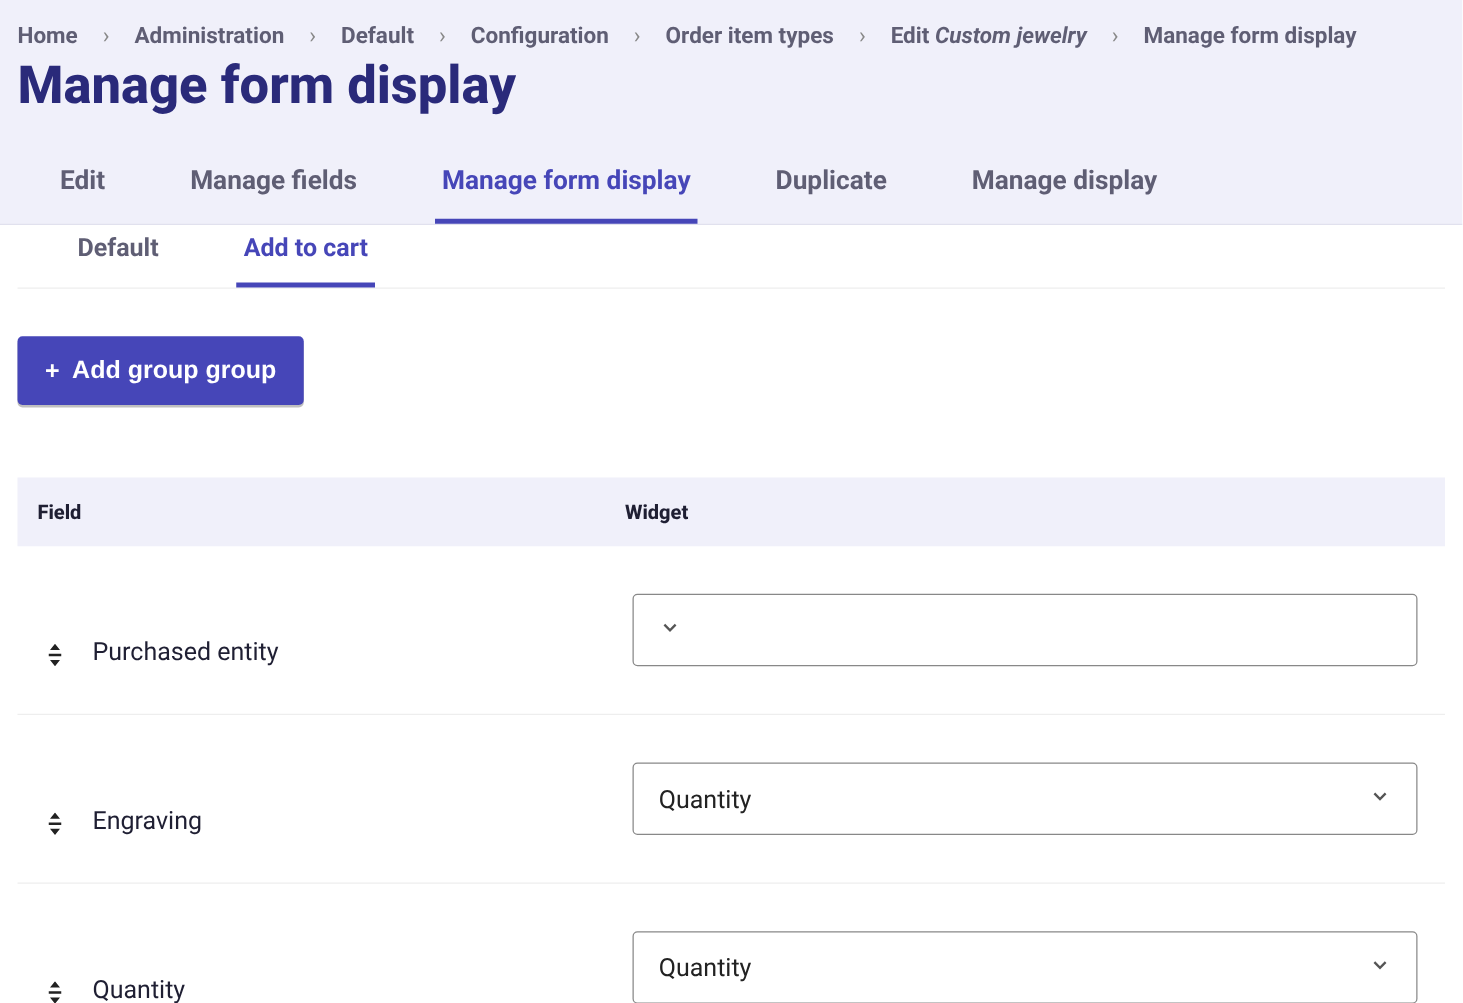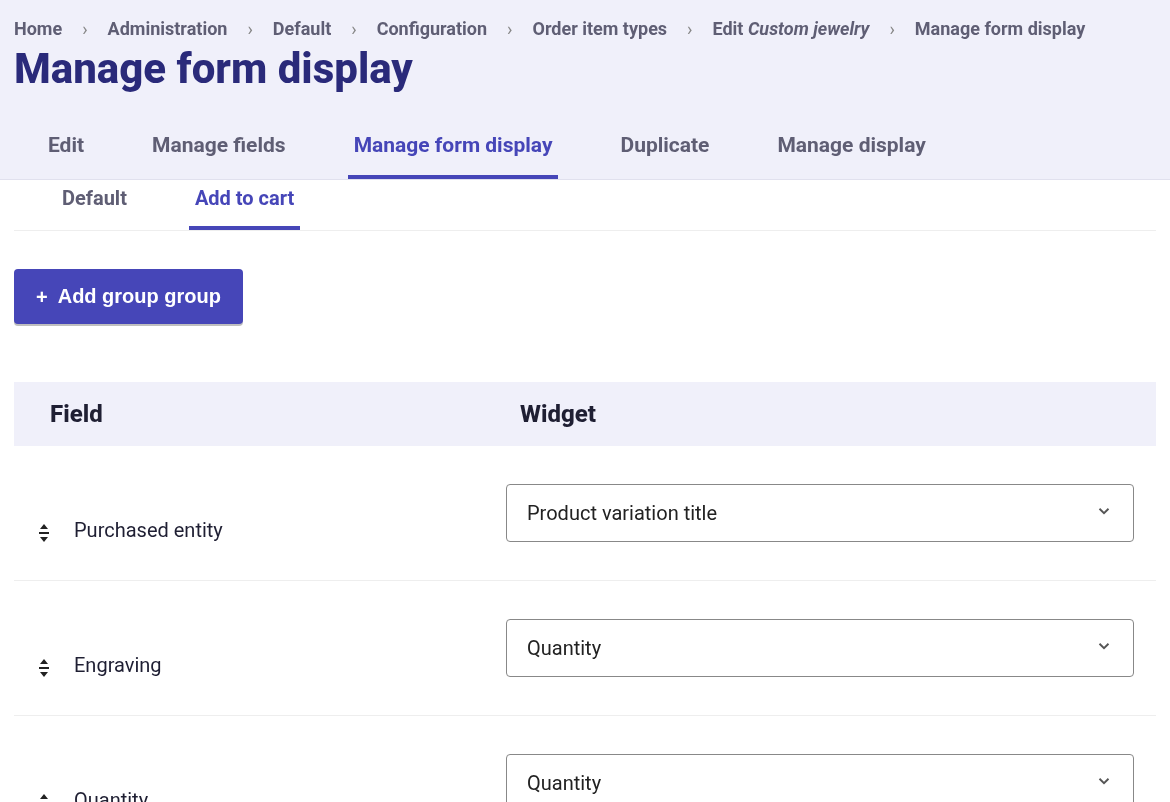--- a/index.html
+++ b/index.html
@@ -109,22 +109,22 @@
   }
   .plus{font-size:20px;line-height:1;font-weight:800}
 
   
   .field-table{
     margin:58px 14px 0;
   }
   .thead{
     display:flex;
     background:var(--bg-soft);
-    padding:18px 36px;
-    font-size:24px;
+    padding:18px 16px;
+    font-size:16px;
     font-weight:800;
     color:var(--ink);
   }
   .col-field{flex:0 0 470px}
   .col-widget{flex:1}
 
   .trow{
     display:flex;
     align-items:flex-end;
     padding:38px 22px;
@@ -209,21 +209,20 @@
 
   <div class="trow">
     <div class="drag">
       <svg viewBox="0 0 16 18" fill="currentColor">
           <path d="M8 0l4 5H4l4-5zM3 8h10v2H3V8zm1 5h8l-4 5-4-5z"></path>
         </svg>
     </div>
     <div class="field-name">Purchased entity</div>
     <div class="widget-cell">
       <div class="select">
-        <span>Product variation title</span>
         <span class="chev">
           <svg viewBox="0 0 24 24" fill="none" stroke="currentColor" stroke-width="2.5">
               <path d="M6 9l6 6 6-6"></path>
             </svg>
         </span>
       </div>
     </div>
   </div>
 
   <div class="trow">

